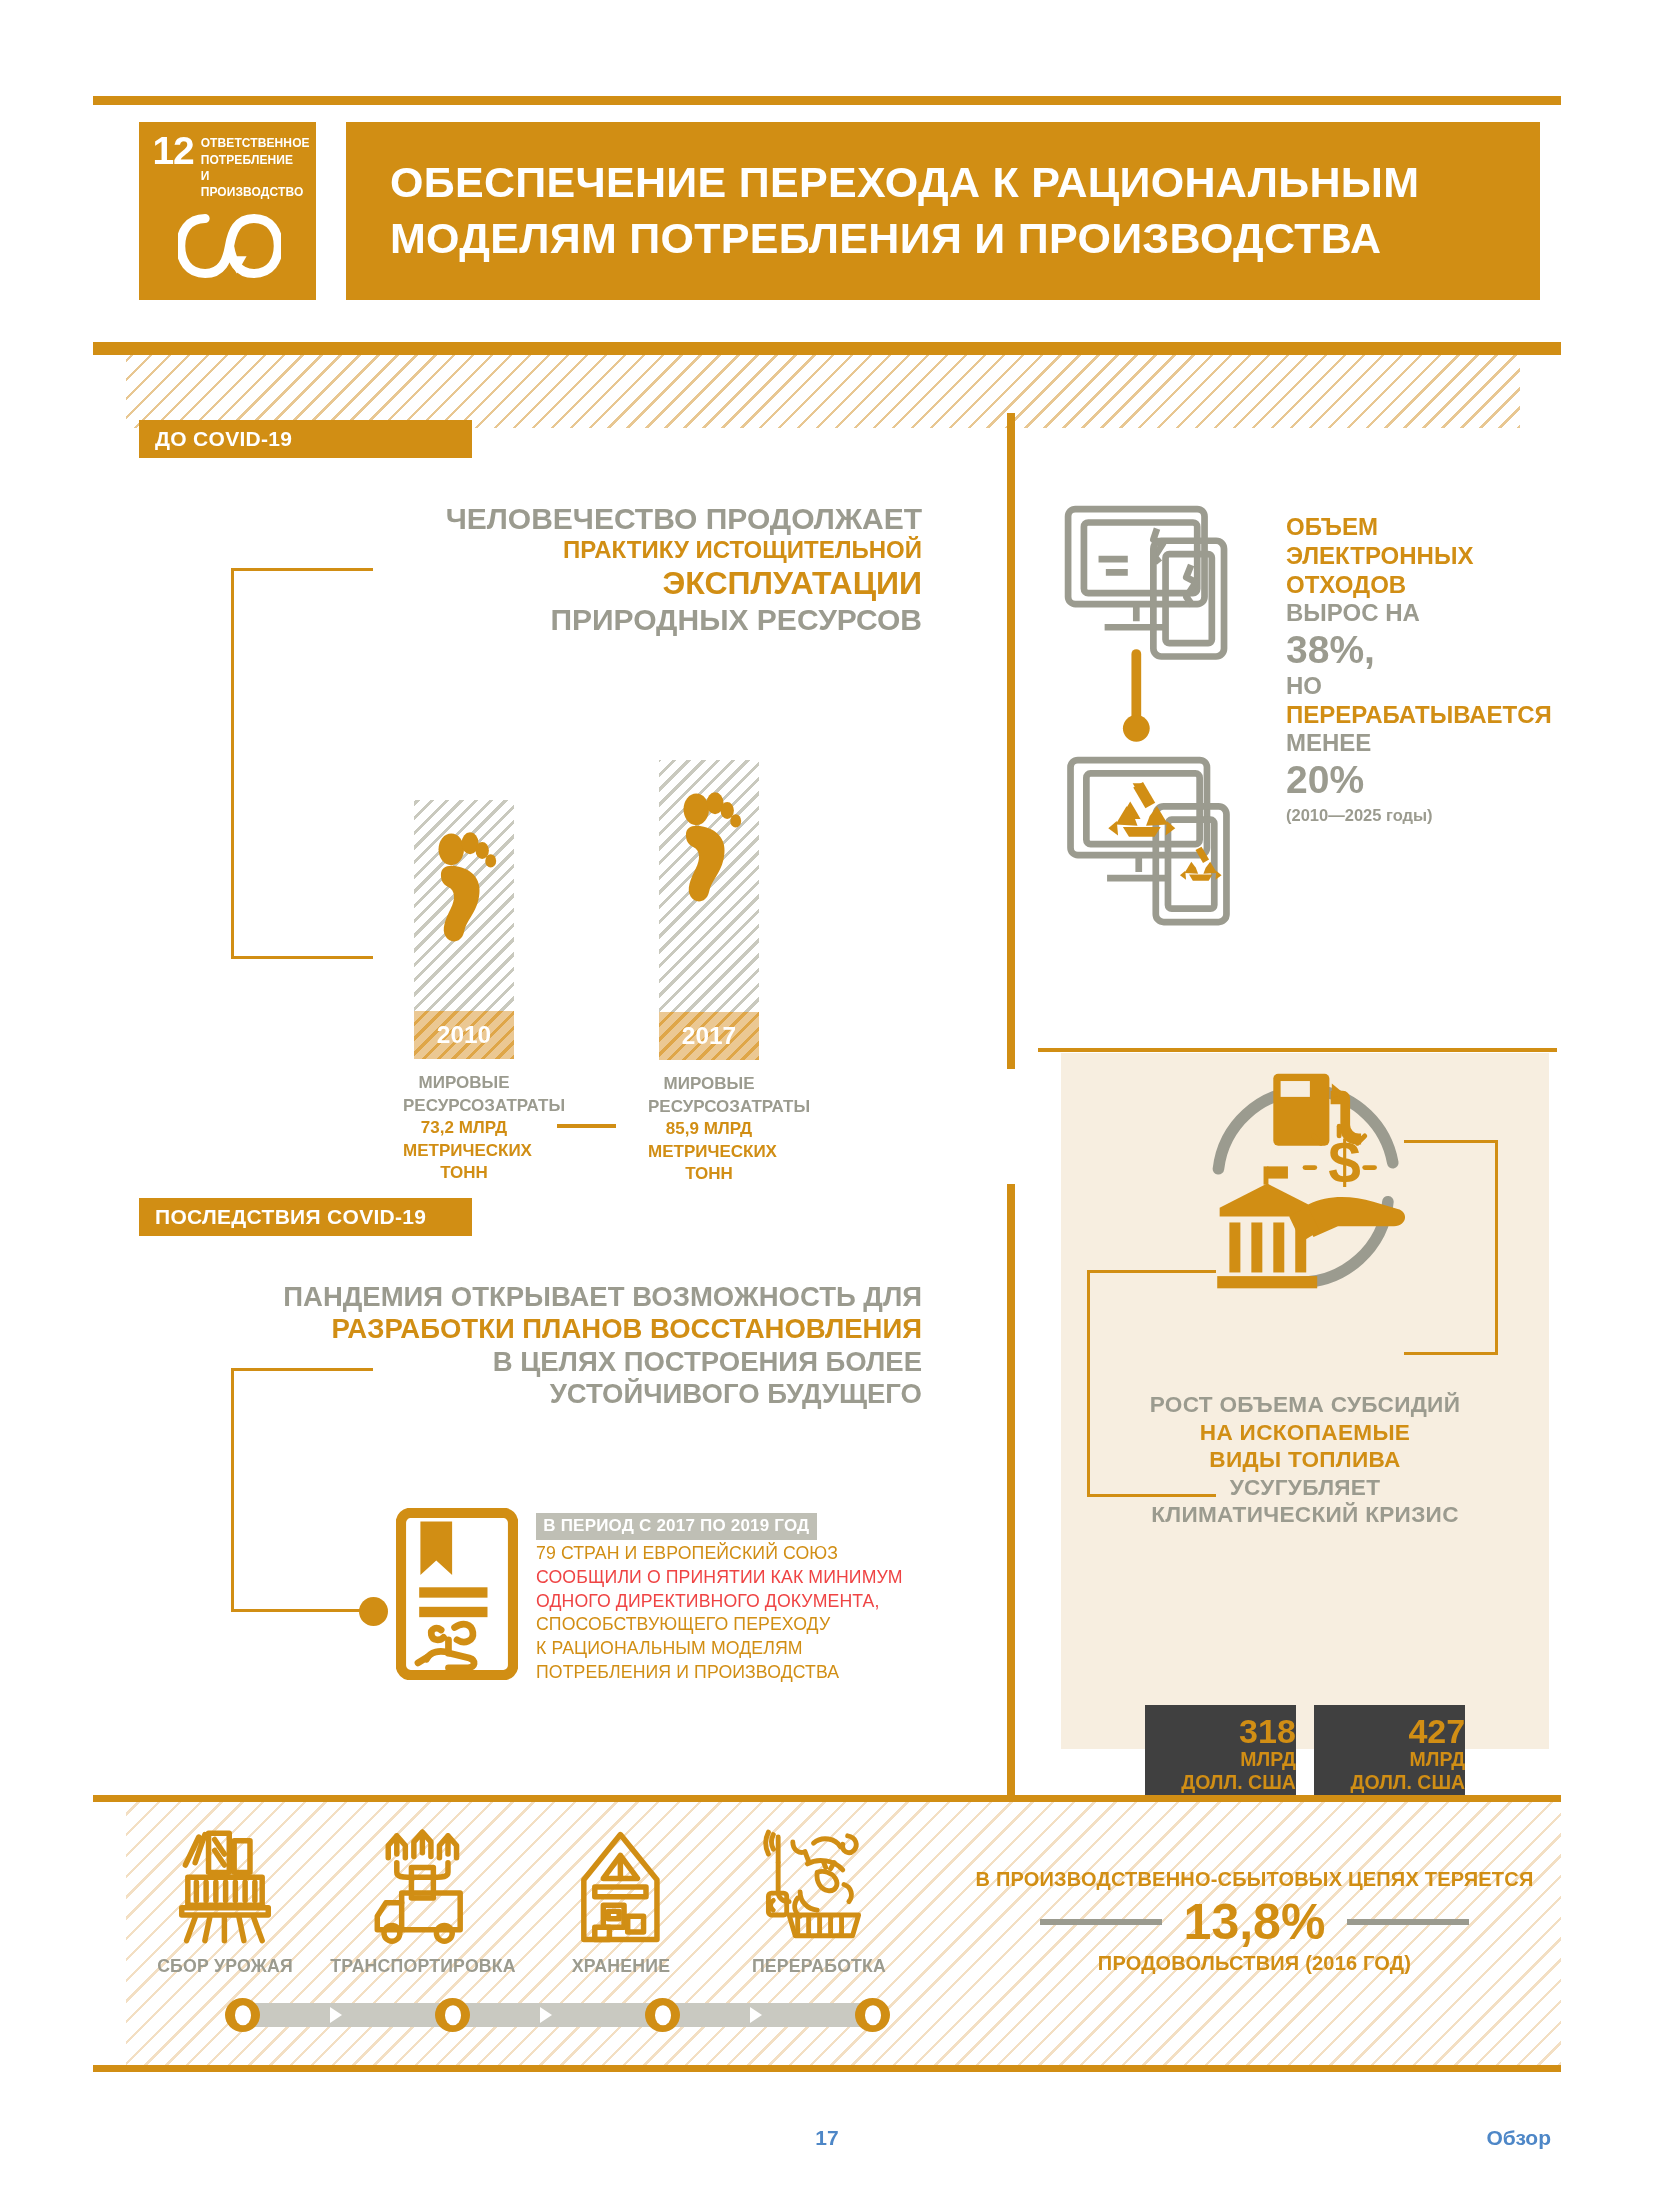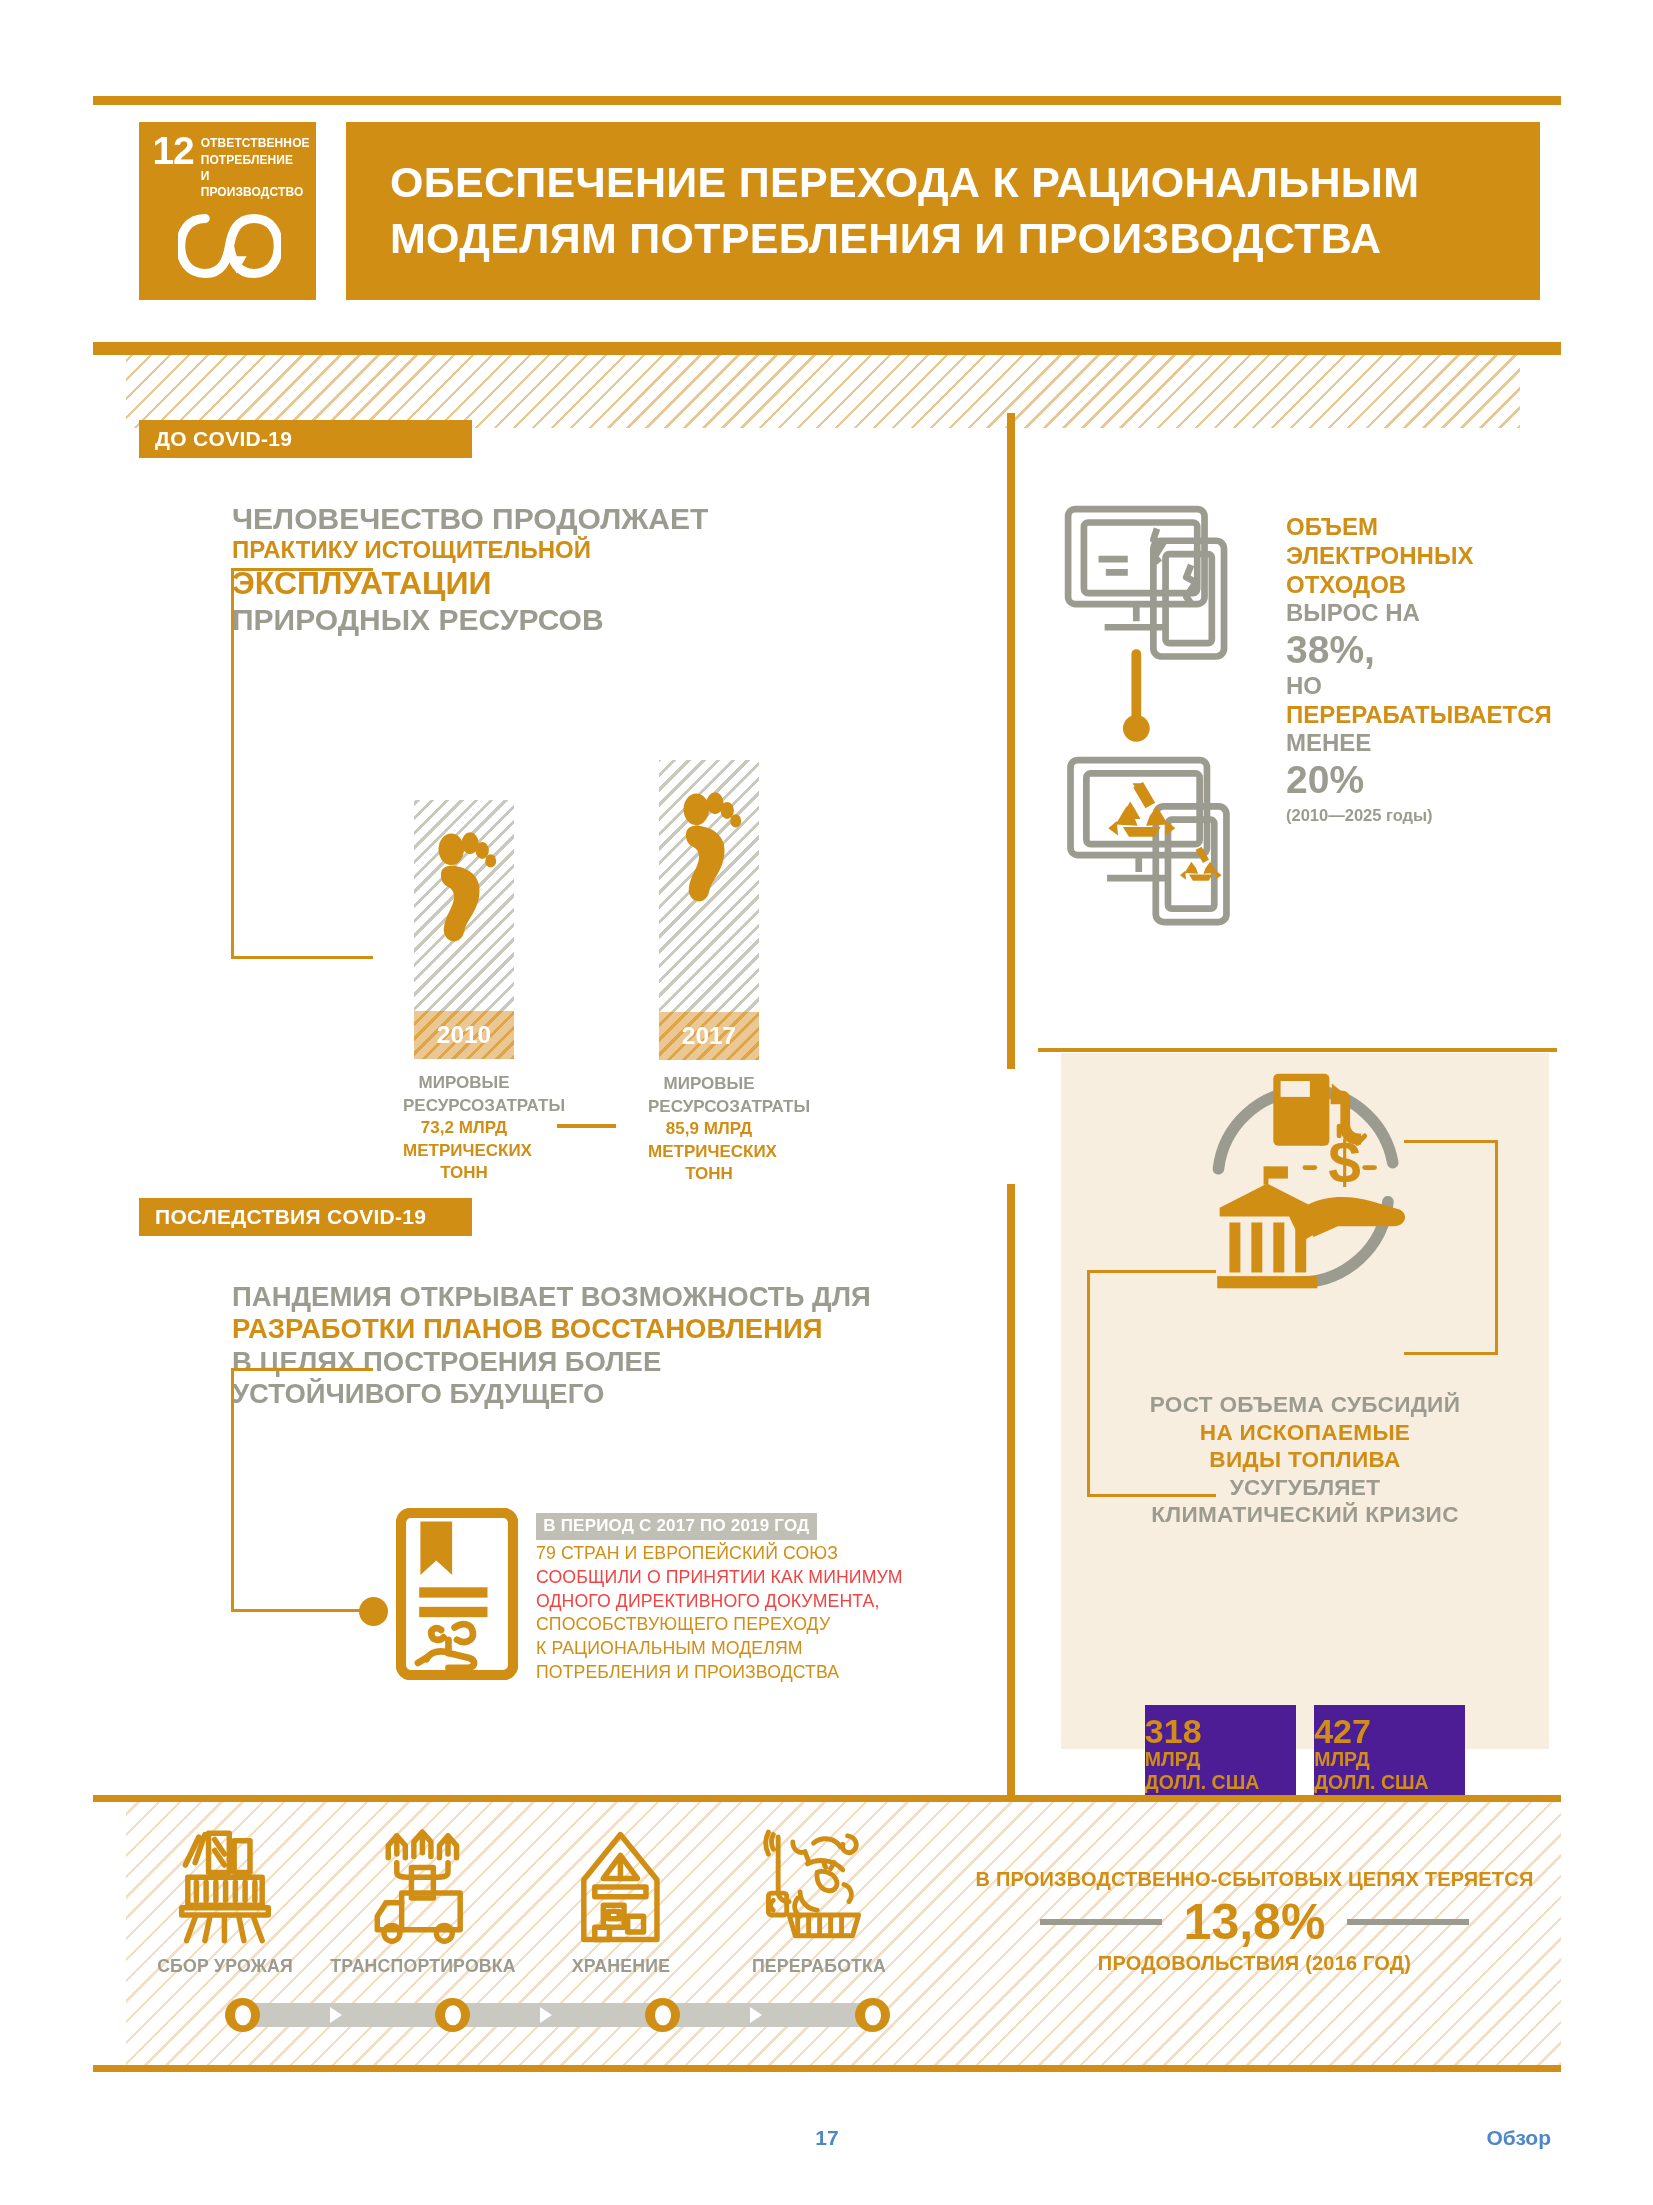--- a/index.html
+++ b/index.html
@@ -66,21 +66,21 @@
     text-transform: uppercase;
   }
   #tag-pre  { left: 139px; top: 420px;  width: 333px; }
   #tag-post { left: 139px; top: 1198px; width: 333px; }
 
   
   #v-div { position:absolute; left:1007px; top:413px; width:8px; height:656px; background:#D18E14; }
   #v-div2{ position:absolute; left:1007px; top:1184px; width:8px; height:614px; background:#D18E14; }
 
   
-  .lead-block { position: absolute; text-align: left; }
+  .lead-block { position: absolute; text-align: right; }
   .lead-line { font-weight: 700; text-transform: uppercase; line-height: 1.18; }
 
   #before-lead { left: 232px; top: 501px; width: 690px; }
   #before-lead .l1 { font-size: 30px; color:#9B9B8F; }
   #before-lead .l2 { font-size: 24px; color:#D18E14; }
   #before-lead .l3 { font-size: 32px; color:#D18E14; }
   #before-lead .l4 { font-size: 30px; color:#9B9B8F; }
 
   
   .bracket { position:absolute; border-color:#D18E14; border-style:solid; }
@@ -148,21 +148,21 @@
     background:#F7EEE0;
   }
   #subs-icon { position:absolute; left:50%; transform:translateX(-50%); top:12.2px; }
   #subs-head { position:absolute; left:0; top:338px; width:100%; text-align:center; }
   #subs-head .h { font-weight:700; text-transform:uppercase; line-height:1.22; letter-spacing:0.3px;}
   #subs-head .g { font-size:22.6px; color:#9B9B8F; }
   #subs-head .o { font-size:22.6px; color:#D18E14; }
 
   .subs-cards { position:absolute; left:0; top:652px; width:100%;
                 display:flex; justify-content:center; gap:18.3px; }
-  .subs-card { width:151px; background:#4c1d95; padding:8.5px 0 9.8px; text-align:left; }
+  .subs-card { width:151px; background:#404040; padding:8.5px 0 9.8px; text-align:right; }
   .subs-card .v { font-size:34px; font-weight:700; color:#D18E14; line-height:1.0; }
   .subs-card .u { font-size:19.5px; font-weight:700; color:#D18E14;
                   text-transform:uppercase; line-height:1.20; }
   .subs-card .y { font-size:16.5px; font-weight:700; color:#9B9B8F; margin-top:1.2px; }
 
   
   #sc-right { position:absolute; left:1404px; top:1140px; width:94px; height:215px;
               border:3.1px solid #D18E14; border-left:0; }
   #sc-left  { position:absolute; left:1087px; top:1270px; width:129px; height:227px;
               border:3.1px solid #D18E14; border-right:0; }

